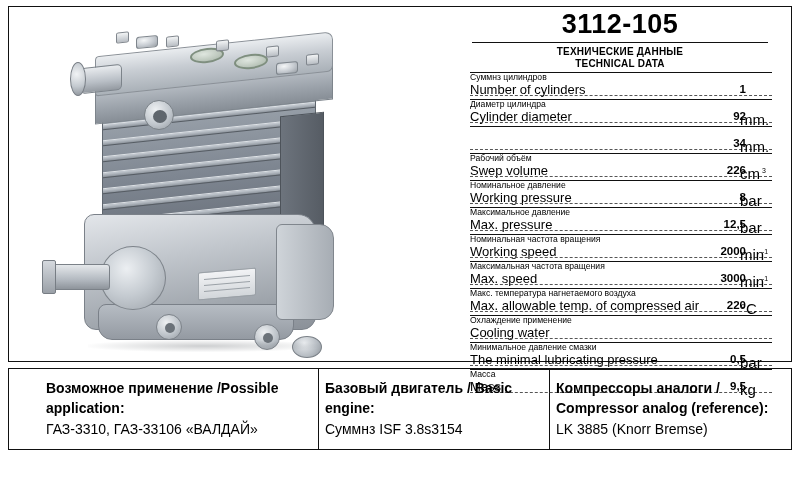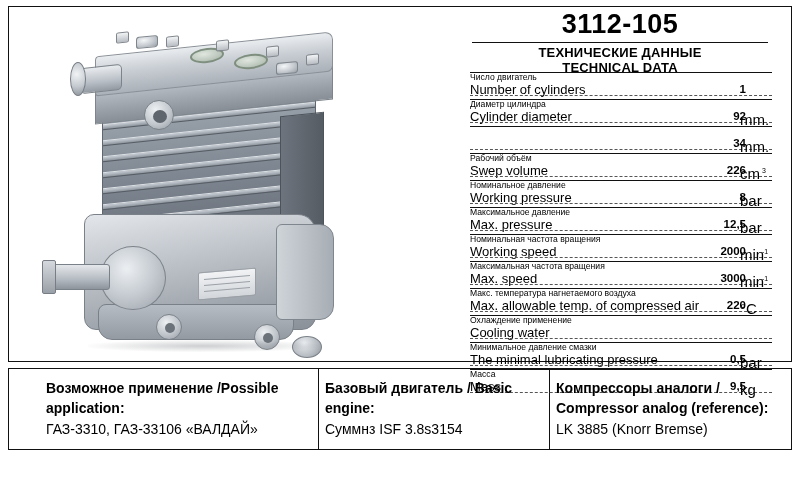--- a/index.html
+++ b/index.html
@@ -48,21 +48,21 @@
     text-align: center;
   }
   .title-main {
     font-size: 27px;
     font-weight: bold;
     letter-spacing: 0.5px;
     color: #000;
     line-height: 1.05;
   }
   .title-sub1, .title-sub2 {
-    font-size: 13px;
+    font-size: 10px;
     font-weight: bold;
     color: #000;
     letter-spacing: 0.2px;
     line-height: 1.15;
   }
   .title-rule {
     margin: 4px auto 3px auto;
     width: 296px;
     height: 1px;
     background: #111;
@@ -429,21 +429,21 @@
     <div class="title-rule"></div>
     <div class="title-sub1">ТЕХНИЧЕСКИЕ ДАННЫЕ</div>
     <div class="title-sub2">TECHNICAL DATA</div>
   </div>
 
   <div class="specs">
 
     <div class="spec-row">
       <div class="sep"></div>
       <div class="spec-labels">
-        <div class="lab-ru">Число двигатель</div>
+        <div class="lab-ru">Суммнз цилиндров</div>
         <div class="lab-en">Number of cylinders</div>
       </div>
       <div class="dots"></div>
       <div class="spec-value">1</div>
       <div class="spec-unit"></div>
       <div class="spec-unit-sup"></div>
     </div>
 
     <div class="spec-row">
       <div class="sep"></div>

